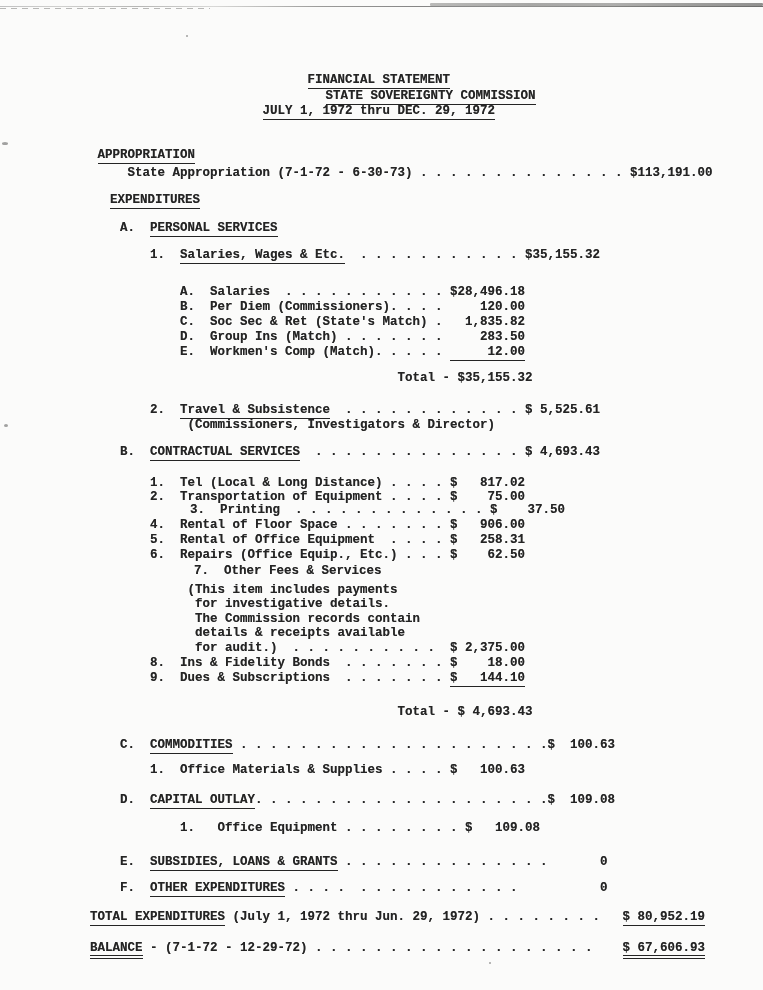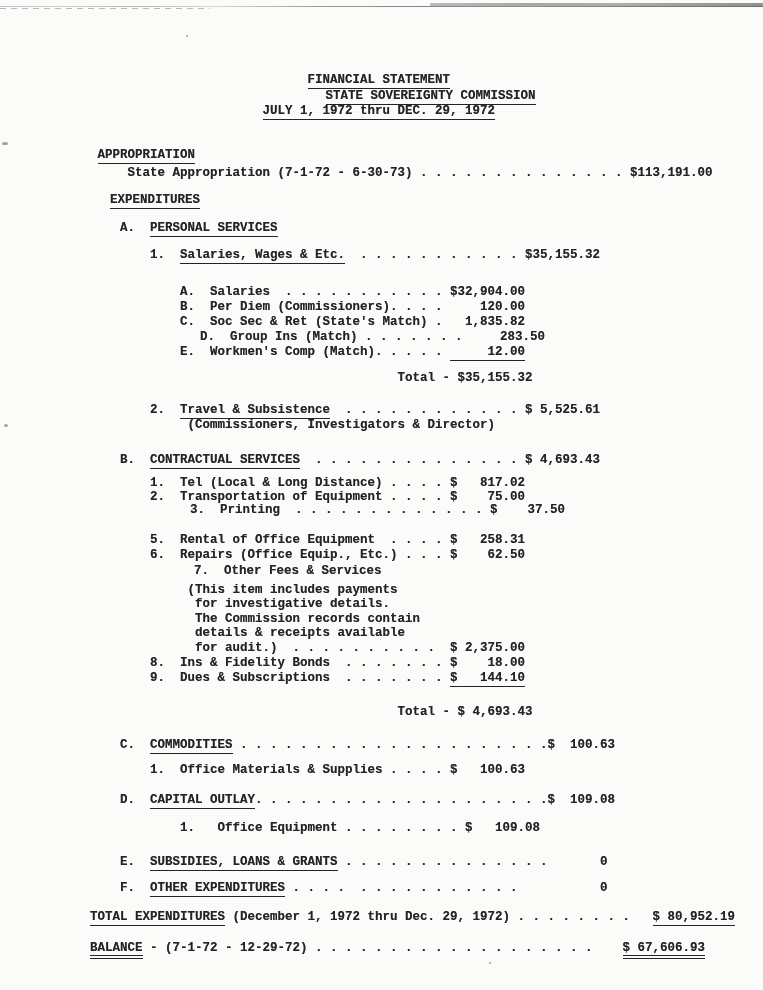--- a/index.html
+++ b/index.html
@@ -103,45 +103,46 @@
   <div class="speck speck-4"></div>
   <div class="doc-lines">
       <div class="line" style="top: 73px; left: 307.5px;"><span class="u1">FINANCIAL STATEMENT</span></div>
       <div class="line" style="top: 89px; left: 277.5px; margin-left: 48px;"><span class="u1">STATE SOVEREIGNTY COMMISSION</span></div>
       <div class="line" style="top: 104px; left: 262.5px;"><span class="u1">JULY 1, 1972 thru DEC. 29, 1972</span></div>
       <div class="line" style="top: 148px; left: 97.5px;"><span class="u1">APPROPRIATION</span></div>
       <div class="line" style="top: 166px; left: 127.5px;"><span>State Appropriation (7-1-72 - 6-30-73) . . . . . . . . . . . . . . $113,191.00</span></div>
       <div class="line" style="top: 193px; left: 90px; margin-left: 20px;"><span class="u1">EXPENDITURES</span></div>
       <div class="line" style="top: 221px; left: 120px;"><span>A.  </span><span class="u1">PERSONAL SERVICES</span></div>
       <div class="line" style="top: 248px; left: 150px;"><span>1.  </span><span class="u1">Salaries, Wages &amp; Etc.</span><span>  . . . . . . . . . . . $35,155.32</span></div>
-      <div class="line" style="top: 285px; left: 180px;"><span>A.  Salaries  . . . . . . . . . . . $32,904.00</span></div>
+      <div class="line" style="top: 285px; left: 180px;"><span>A.  Salaries  . . . . . . . . . . . $28,496.18</span></div>
       <div class="line" style="top: 300px; left: 180px;"><span>B.  Per Diem (Commissioners). . . .     120.00</span></div>
       <div class="line" style="top: 315px; left: 180px;"><span>C.  Soc Sec &amp; Ret (State's Match) .   1,835.82</span></div>
-      <div class="line" style="top: 330px; left: 180px; margin-left: 20px;"><span>D.  Group Ins (Match) . . . . . . .     283.50</span></div>
+      <div class="line" style="top: 330px; left: 180px;"><span>D.  Group Ins (Match) . . . . . . .     283.50</span></div>
       <div class="line" style="top: 345px; left: 180px;"><span>E.  Workmen's Comp (Match). . . . . </span><span class="u1">     12.00</span></div>
       <div class="line" style="top: 371px; left: 397.5px;"><span>Total - $35,155.32</span></div>
       <div class="line" style="top: 403px; left: 150px;"><span>2.  </span><span class="u1">Travel &amp; Subsistence</span><span>  . . . . . . . . . . . . $ 5,525.61</span></div>
       <div class="line" style="top: 418px; left: 187.5px;"><span>(Commissioners, Investigators &amp; Director)</span></div>
-      <div class="line" style="top: 445px; left: 120px; margin-top: 8px;"><span>B.  </span><span class="u1">CONTRACTUAL SERVICES</span><span>  . . . . . . . . . . . . . . $ 4,693.43</span></div>
+      <div class="line" style="top: 445px; left: 120px;"><span>B.  </span><span class="u1">CONTRACTUAL SERVICES</span><span>  . . . . . . . . . . . . . . $ 4,693.43</span></div>
       <div class="line" style="top: 476px; left: 150px;"><span>1.  Tel (Local &amp; Long Distance) . . . . $   817.02</span></div>
       <div class="line" style="top: 490px; left: 150px;"><span>2.  Transportation of Equipment . . . . $    75.00</span></div>
       <div class="line" style="top: 503px; left: 150px; margin-left: 40px;"><span>3.  Printing  . . . . . . . . . . . . . $    37.50</span></div>
+      <div class="line" style="top: 518px; left: 150px;"><span>4.  Rental of Floor Space . . . . . . . $   906.00</span></div>
       <div class="line" style="top: 533px; left: 150px;"><span>5.  Rental of Office Equipment  . . . . $   258.31</span></div>
       <div class="line" style="top: 548px; left: 150px;"><span>6.  Repairs (Office Equip., Etc.) . . . $    62.50</span></div>
       <div class="line" style="top: 564px; left: 150px; margin-left: 44px;"><span>7.  Other Fees &amp; Services</span></div>
       <div class="line" style="top: 583px; left: 187.5px;"><span>(This item includes payments</span></div>
       <div class="line" style="top: 597px; left: 195px;"><span>for investigative details.</span></div>
       <div class="line" style="top: 612px; left: 195px;"><span>The Commission records contain</span></div>
       <div class="line" style="top: 626px; left: 195px;"><span>details &amp; receipts available</span></div>
       <div class="line" style="top: 641px; left: 195px;"><span>for audit.)  . . . . . . . . . .  $ 2,375.00</span></div>
       <div class="line" style="top: 656px; left: 150px;"><span>8.  Ins &amp; Fidelity Bonds  . . . . . . . $    18.00</span></div>
       <div class="line" style="top: 671px; left: 150px;"><span>9.  Dues &amp; Subscriptions  . . . . . . . </span><span class="u1">$   144.10</span></div>
       <div class="line" style="top: 705px; left: 397.5px;"><span>Total - $ 4,693.43</span></div>
       <div class="line" style="top: 738px; left: 120px;"><span>C.  </span><span class="u1">COMMODITIES</span><span> . . . . . . . . . . . . . . . . . . . . .$  100.63</span></div>
       <div class="line" style="top: 763px; left: 150px;"><span>1.  Office Materials &amp; Supplies . . . . $   100.63</span></div>
       <div class="line" style="top: 793px; left: 120px; font-family: Liberation Mono, monospace;"><span>D.  </span><span class="u1">CAPITAL OUTLAY</span><span>. . . . . . . . . . . . . . . . . . . .$  109.08</span></div>
       <div class="line" style="top: 821px; left: 180px;"><span>1.   Office Equipment . . . . . . . . $   109.08</span></div>
       <div class="line" style="top: 855px; left: 120px;"><span>E.  </span><span class="u1">SUBSIDIES, LOANS &amp; GRANTS</span><span> . . . . . . . . . . . . . .       0</span></div>
       <div class="line" style="top: 881px; left: 120px;"><span>F.  </span><span class="u1">OTHER EXPENDITURES</span><span> . . . .  . . . . . . . . . . .           0</span></div>
-      <div class="line" style="top: 910px; left: 90px;"><span class="u1">TOTAL EXPENDITURES</span><span> (December 1, 1972 thru Dec. 29, 1972) . . . . . . . .   </span><span class="u1">$ 80,952.19</span></div>
+      <div class="line" style="top: 910px; left: 90px;"><span class="u1">TOTAL EXPENDITURES</span><span> (July 1, 1972 thru Jun. 29, 1972) . . . . . . . .   </span><span class="u1">$ 80,952.19</span></div>
       <div class="line" style="top: 941px; left: 90px;"><span class="u2">BALANCE</span><span> - (7-1-72 - 12-29-72) . . . . . . . . . . . . . . . . . . .    </span><span class="u2">$ 67,606.93</span></div>
     </div>
 </div>
 
 </body></html>

